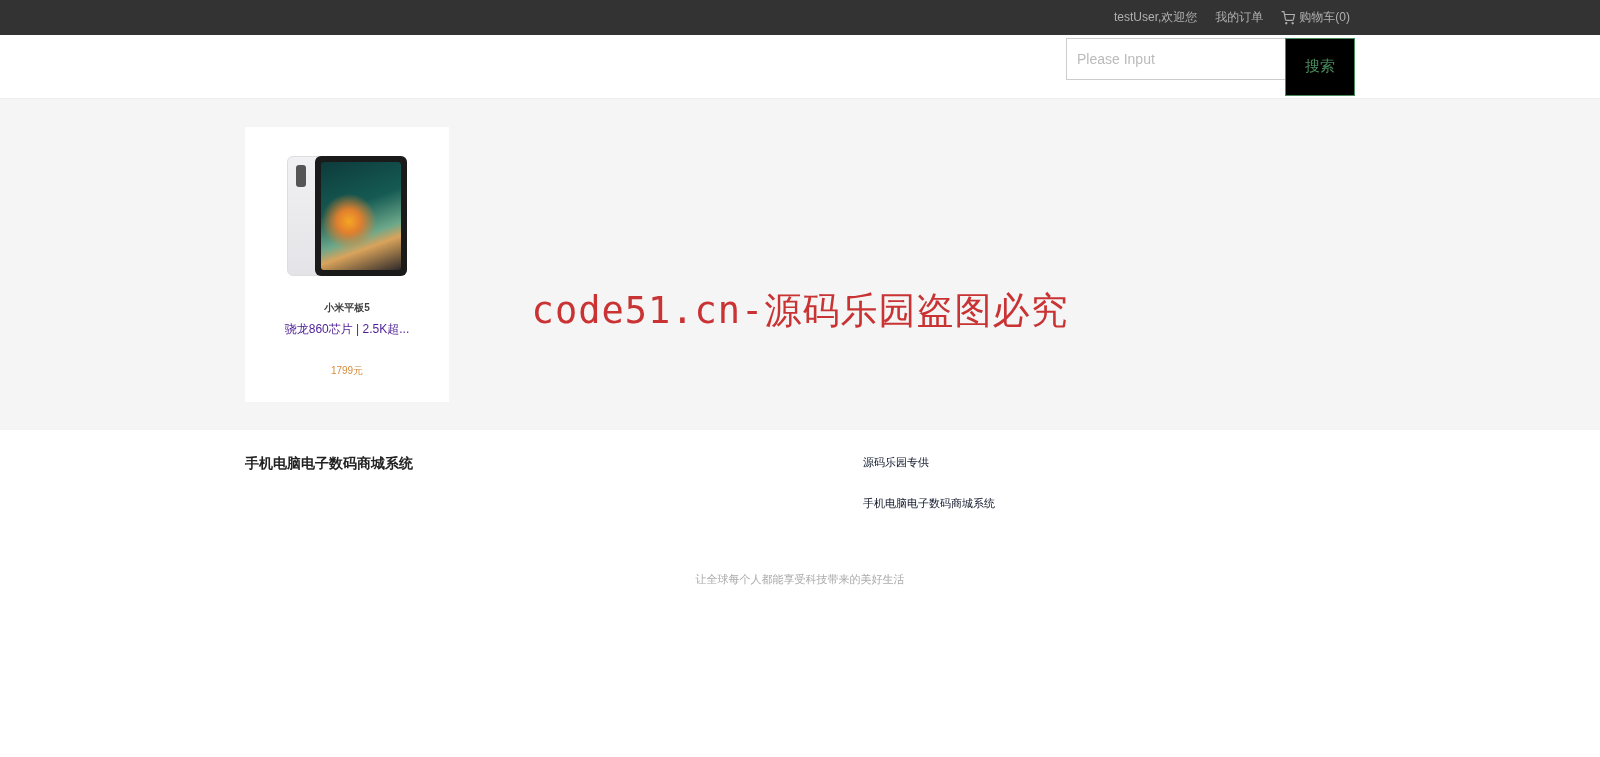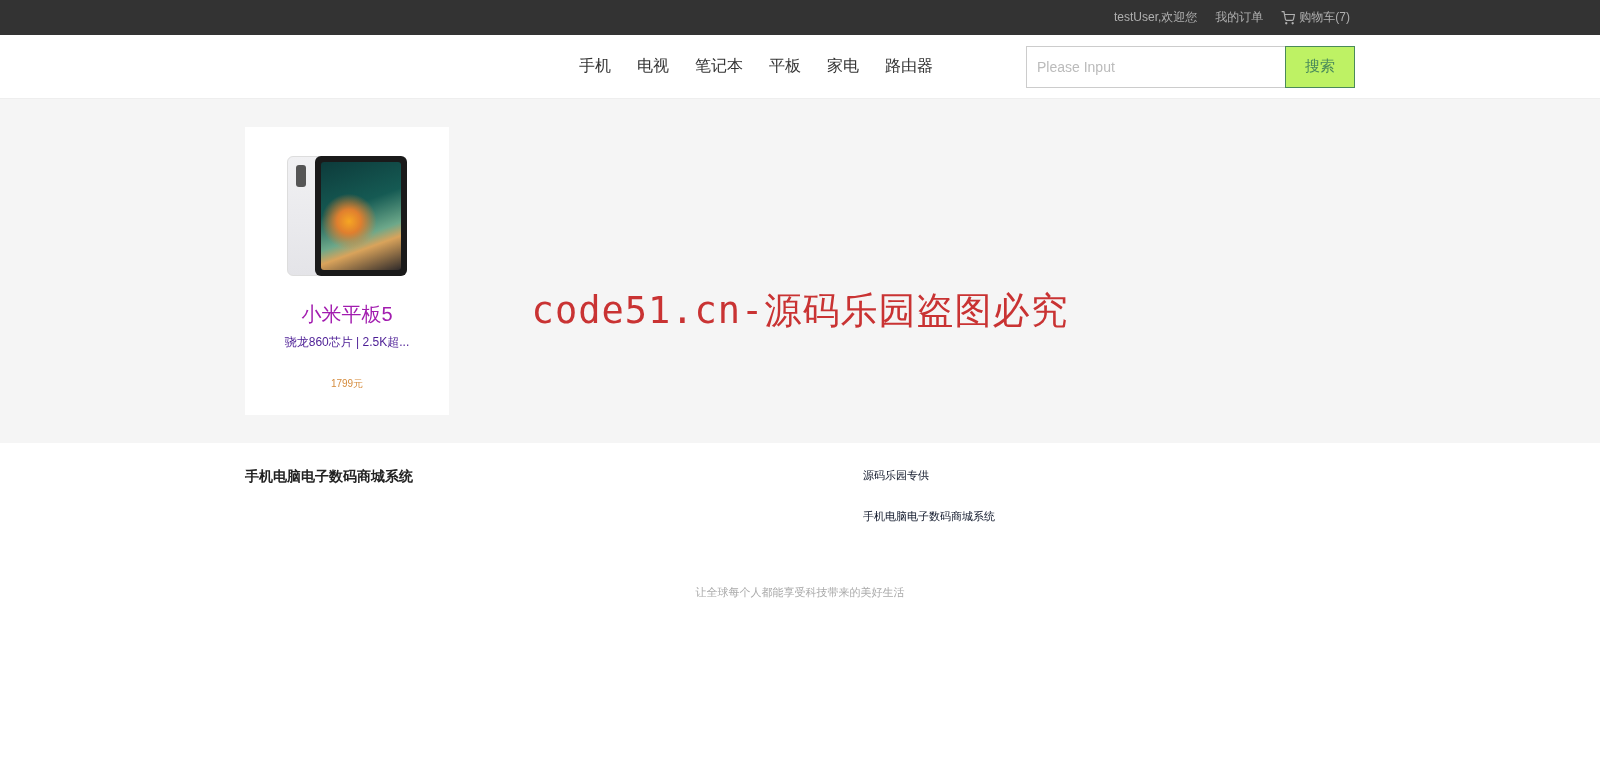--- a/index.html
+++ b/index.html
@@ -48,36 +48,36 @@
       font-size: 16px;
       color: #333;
       margin: 0 13px;
       cursor: pointer;
     }
     .search-wrap {
       display: flex;
       align-items: stretch;
     }
     .search-input {
-      width: 260px;
+      width: 220px;
       height: 42px;
       border: 1px solid #ccc;
       padding: 0 10px;
       font-size: 14px;
       color: #333;
       outline: none;
     }
     .search-input::placeholder {
       color: #bbb;
     }
     .search-btn {
       width: 70px;
-      height: 42px;
+      height: 58px;
       border: 1px solid #4a8a5a;
-      background: #bef264;
+      background: #000000;
       color: #4a8a5a;
       font-size: 15px;
       cursor: pointer;
       margin-left: -1px;
     }
     .content-band {
       background: #f5f5f5;
       padding: 28px 0 28px 245px;
       min-height: 320px;
       position: relative;
@@ -128,23 +128,23 @@
     }
     .tablet-screen {
       width: 100%;
       height: 100%;
       border-radius: 3px;
       background:
         radial-gradient(circle at 35% 55%, #f6a623 0%, #e07f2e 15%, transparent 35%),
         linear-gradient(160deg, #0d3b3b 0%, #155a53 40%, #6da88a 65%, #d9a35b 75%, #2f2a2a 100%);
     }
     .product-title {
-      font-size: 20px;
-      color: #a21caf;
-      font-weight: 400;
+      font-size: 10px;
+      color: #404040;
+      font-weight: 700;
       margin-bottom: 6px;
     }
     .product-desc {
       font-size: 12px;
       color: #4c1d95;
       margin-bottom: 26px;
       white-space: nowrap;
       overflow: hidden;
       text-overflow: ellipsis;
     }
@@ -208,33 +208,25 @@
 
   <div class="top-bar">
     <span class="link">testUser,欢迎您</span>
     <span class="link">我的订单</span>
     <span class="link">
       <svg class="cart-icon" width="14" height="14" viewBox="0 0 24 24" fill="none" stroke="#b0b0b0" stroke-width="2">
         <circle cx="9" cy="21" r="1"></circle>
           <circle cx="20" cy="21" r="1"></circle>
         <path d="M1 1h4l2.6 13.4a2 2 0 0 0 2 1.6h9.7a2 2 0 0 0 2-1.6L23 6H6"></path>
       </svg>
-      <span>购物车(7)</span>
+      <span>购物车(0)</span>
     </span>
   </div>
 
   <div class="nav-bar">
-    <div class="nav-cats">
-      <span class="cat">手机</span>
-      <span class="cat">电视</span>
-      <span class="cat">笔记本</span>
-      <span class="cat">平板</span>
-      <span class="cat">家电</span>
-      <span class="cat">路由器</span>
-    </div>
     <div class="search-wrap">
       <input class="search-input" placeholder="Please Input" style="">
       <button class="search-btn">搜索</button>
     </div>
   </div>
 
   <div class="content-band">
     <div class="product-card">
       <div class="product-image">
         <div class="tablet-back"></div>

